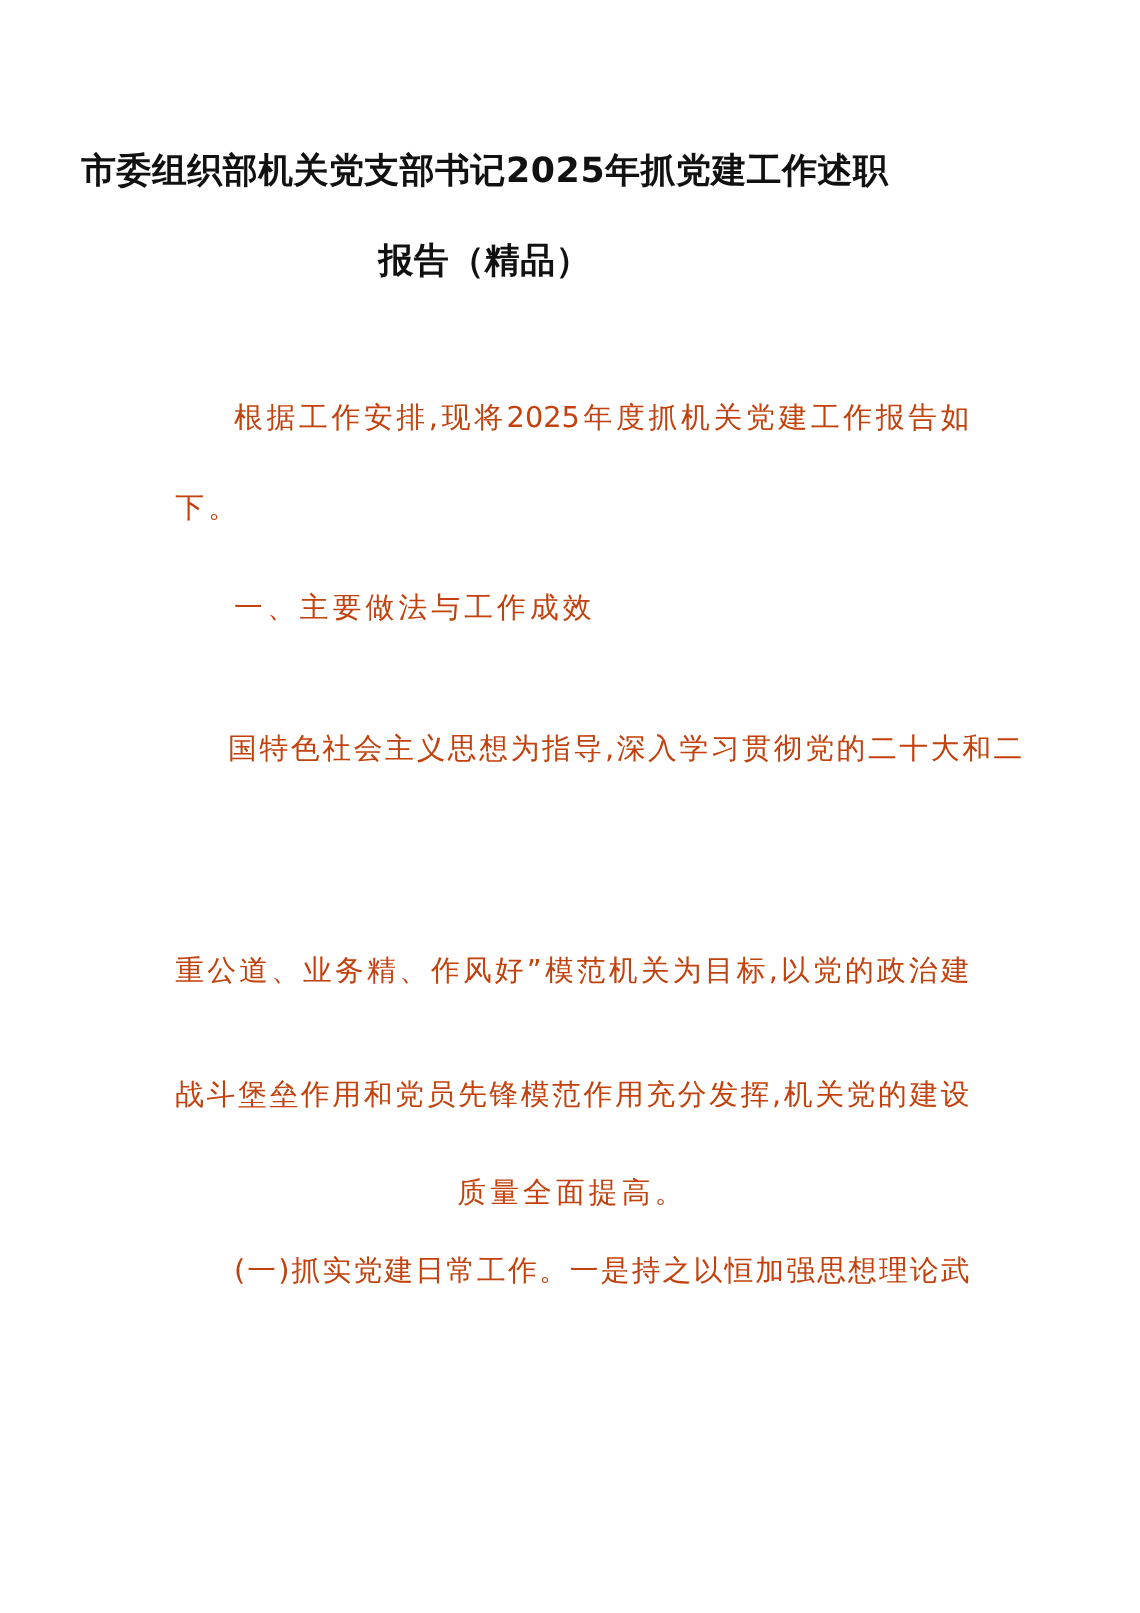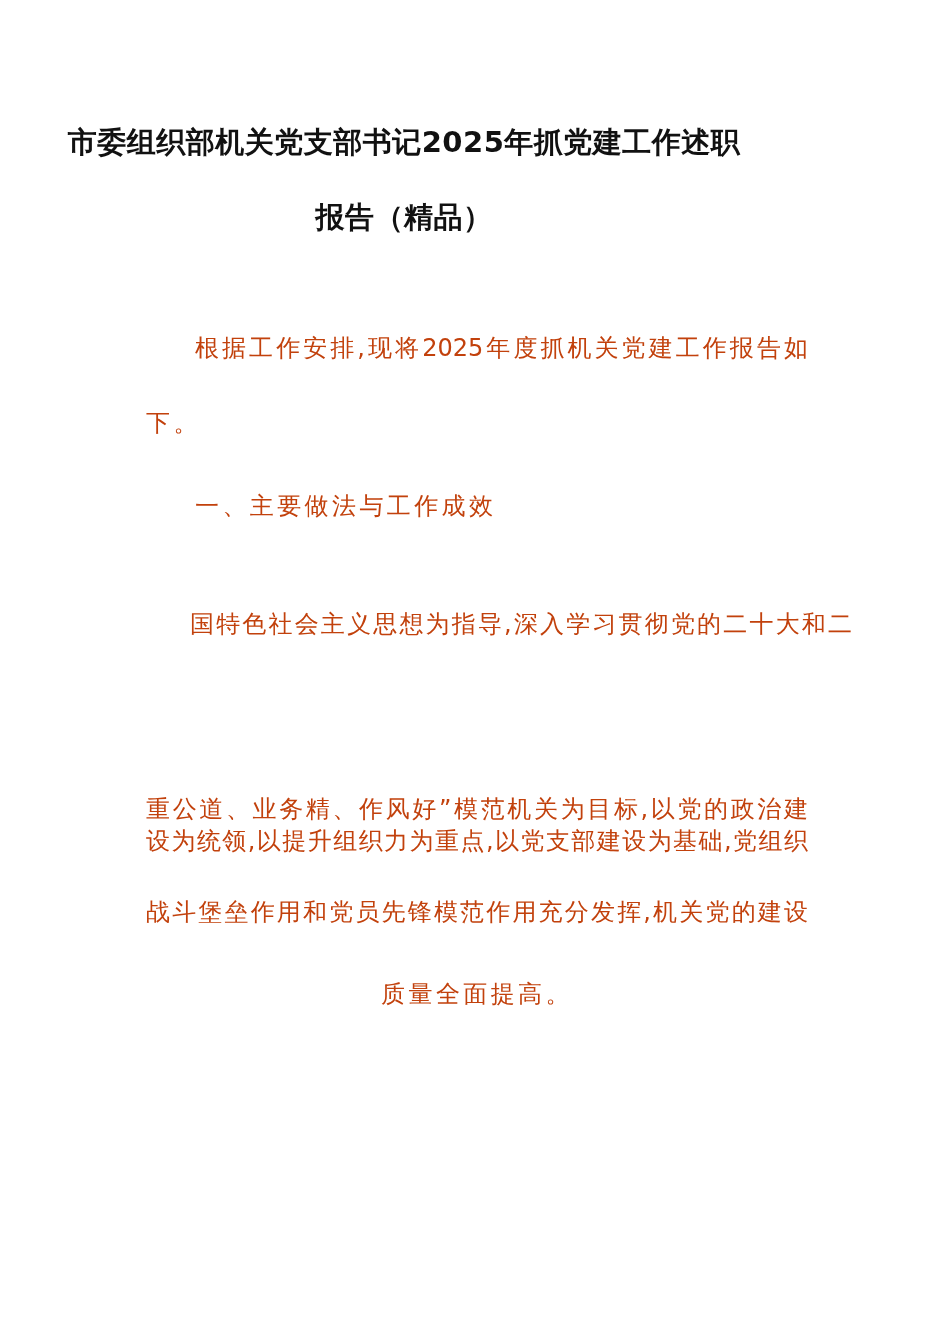--- a/index.html
+++ b/index.html
@@ -63,18 +63,18 @@
   <div class="title-line" style="top:122px;">市委组织部机关党支部书记2025年抓党建工作述职</div>
   <div class="title-line" style="top:197px;">报告（精品）</div>
 
   <div class="line indent justify" style="top:330px;">根据工作安排,现将2025年度抓机关党建工作报告如</div>
   <div class="line" style="top:405px;">下。</div>
 
   <div class="line indent" style="top:488px;">一、主要做法与工作成效</div>
 
   <div class="line justify" style="top:606px;margin-left:44px;">国特色社会主义思想为指导,深入学习贯彻党的二十大和二</div>
   <div class="line justify" style="top:750px;margin-top:41px;">重公道、业务精、作风好”模范机关为目标,以党的政治建</div>
-  <div class="line justify" style="top:823px;">设为统领,以提升组织力为重点,以党支部建设为基础,党组织</div>
   <div class="line justify" style="top:894px;">战斗堡垒作用和党员先锋模范作用充分发挥,机关党的建设</div>
   <div class="line" style="top:976px;text-align:center;">质量全面提高。</div>
 
+  <div class="line indent justify" style="top:1041px;">(一)抓实党建日常工作。一是持之以恒加强思想理论武</div>
 
 </div>
 
 </body></html>

